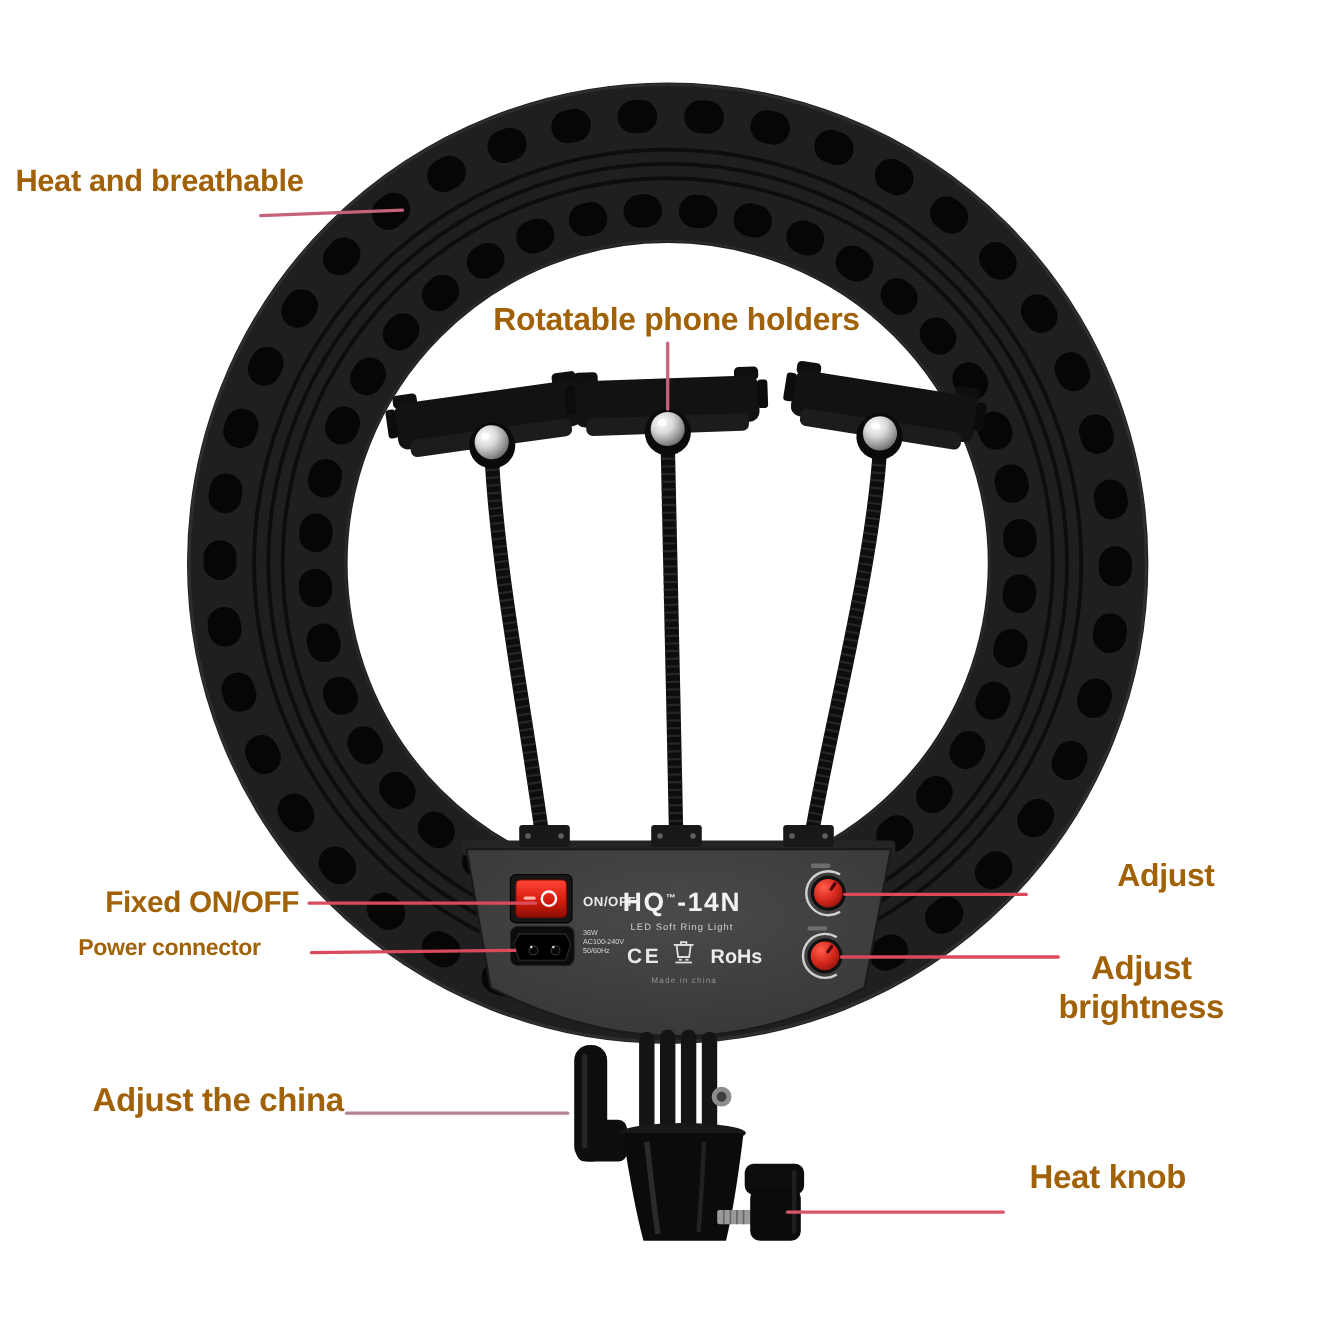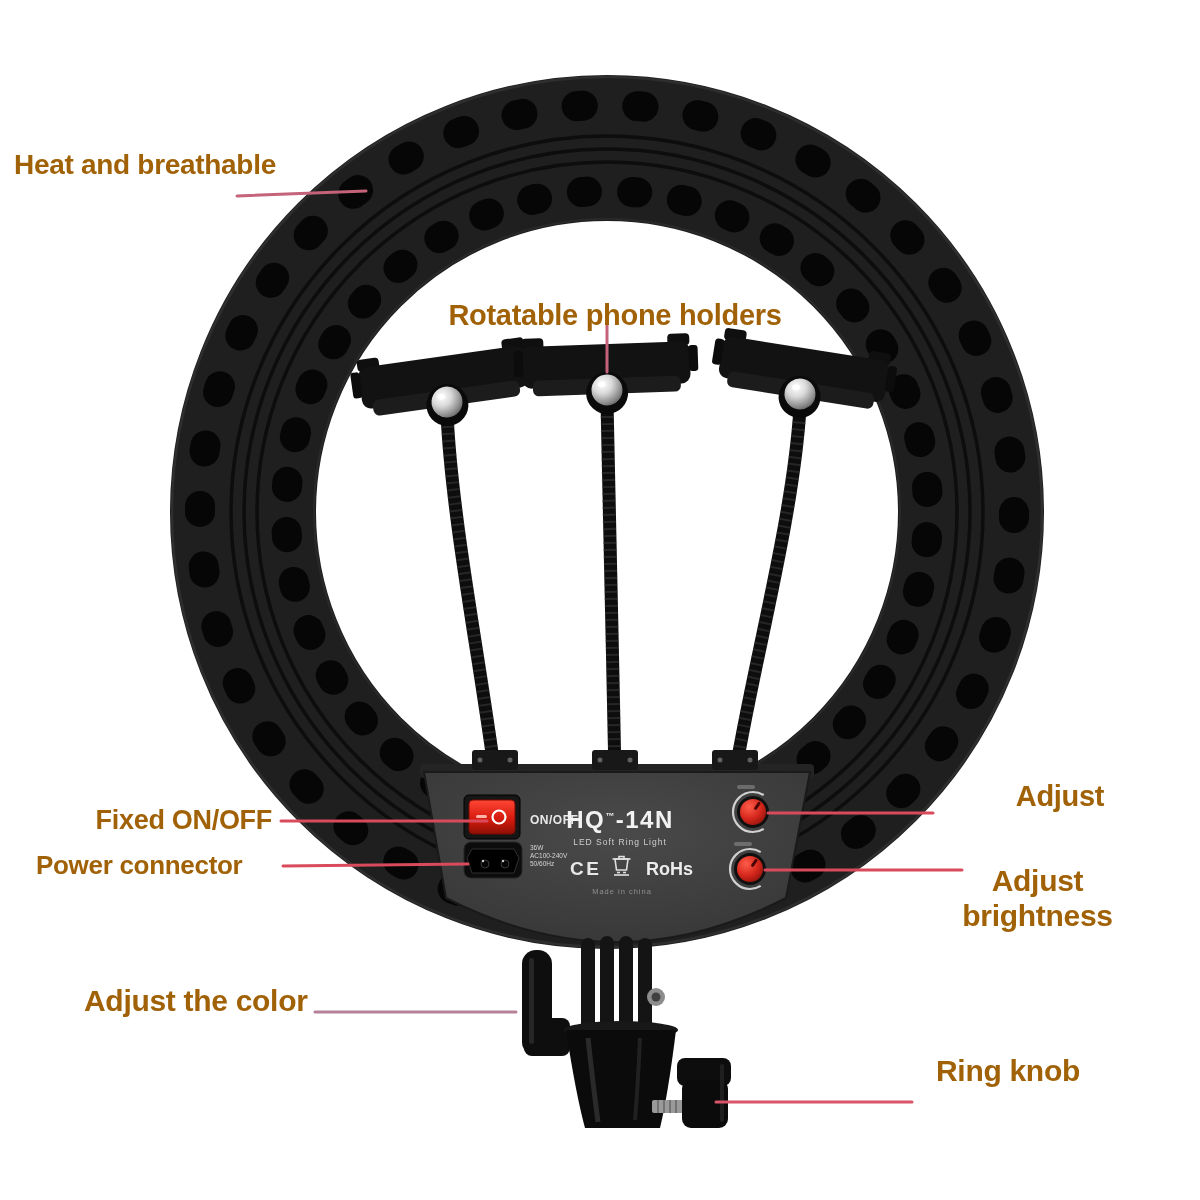--- a/index.html
+++ b/index.html
@@ -7,23 +7,23 @@
     position:relative;width:1200px;height:1200px;background:#ffffff;overflow:hidden;
     font-family:"Liberation Sans",sans-serif;
   }
   #photo-svg{position:absolute;left:0;top:0;}
   .label{
     position:absolute;color:#a16207;font-weight:700;
     font-family:"Liberation Sans",sans-serif;letter-spacing:-0.3px;white-space:nowrap;
   }
   .label .ln{display:block;}
   #lbl-heat{left:14px;top:149px;font-size:28px;}
-  #lbl-holders{left:400px;top:275px;width:430px;text-align:center;font-size:29px;margin-top:24px;}
+  #lbl-holders{left:400px;top:275px;width:430px;text-align:center;font-size:29px;}
   #lbl-power{left:50px;top:805px;width:222px;text-align:right;font-size:27px;}
-  #lbl-connector{left:36px;top:850px;width:236px;text-align:left;font-size:26px;}
+  #lbl-connector{left:36px;top:850px;width:236px;text-align:center;font-size:21px;}
   #lbl-colortemp{left:935px;top:779px;width:250px;text-align:center;font-size:29px;line-height:34px;}
   #lbl-brightness{left:915px;top:863px;width:245px;text-align:center;font-size:30px;line-height:35px;}
   #lbl-angle{left:84px;top:984px;font-size:30px;}
   #lbl-fixed{left:936px;top:1054px;font-size:30px;}
 </style>
 </head>
 <body>
 
 <div id="stage">
 
@@ -236,16 +236,16 @@
 
   <div class="label" id="lbl-colortemp">
     <span class="ln">Adjust</span>
   </div>
 
   <div class="label" id="lbl-brightness">
     <span class="ln">Adjust</span>
     <span class="ln">brightness</span>
   </div>
 
-  <div class="label" id="lbl-angle">Adjust the color</div>
-
-  <div class="label" id="lbl-fixed">Ring knob</div>
+  <div class="label" id="lbl-angle">Adjust the china</div>
+
+  <div class="label" id="lbl-fixed">Heat knob</div>
 </div>
 
 </body></html>

